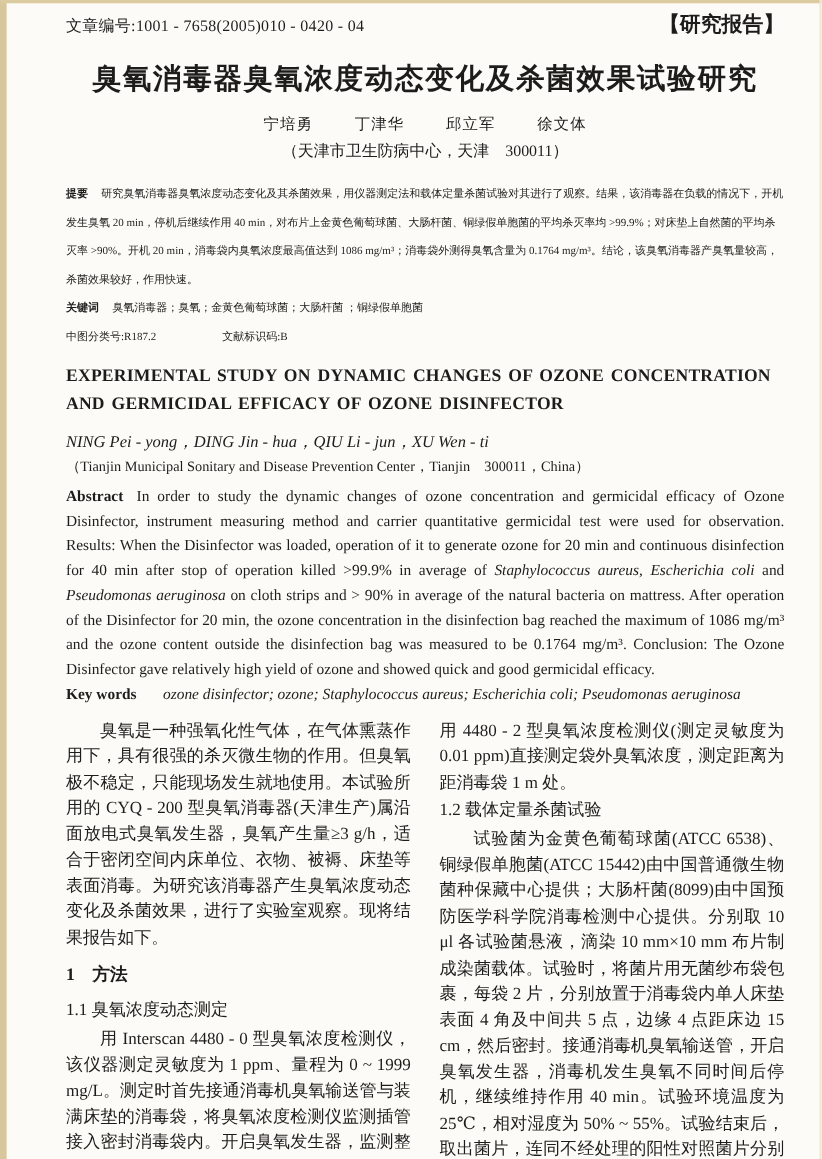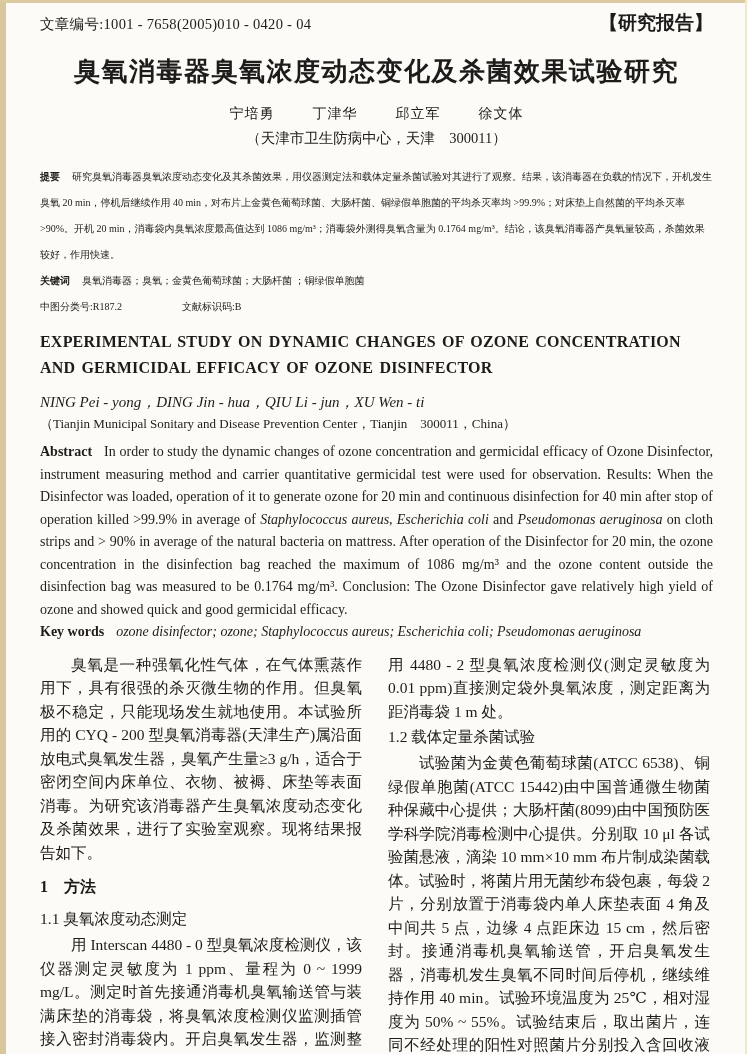--- a/index.html
+++ b/index.html
@@ -5,21 +5,21 @@
   html, body { margin: 0; padding: 0; background: #efe9da; }
   .page {
     position: relative;
     width: 747px;
     height: 1054px;
     margin: 0;
     background: #fcfbf7;
     color: #1e1c1a;
     font-family: "Liberation Serif", "DejaVu Serif", serif;
     box-sizing: border-box;
-    padding: 12px 34px 0 40px;
+    padding: 12px 34px 0 60px;
     overflow: hidden;
   }
   .edge-left  { position: absolute; left: 0; top: 0; width: 6px;  height: 100%; background: #d8c69c; }
   .edge-top   { position: absolute; left: 0; top: 0; width: 100%; height: 3px;  background: #dccaa1; }
   .edge-right { position: absolute; right: 0; top: 0; width: 2px; height: 100%; background: #efe7cf; }
 
   .doc-header {
     display: flex; justify-content: space-between; align-items: baseline;
     font-size: 14.5px; line-height: 22px;
   }
@@ -55,21 +55,21 @@
     font-size: 16px; font-weight: bold; line-height: 26px;
     letter-spacing: 0.2px;
     word-spacing: 2px;
   }
   .en-authors { margin: 10px 0 0 0; font-style: italic; font-size: 15px; line-height: 22px; }
   .en-affil   { margin: 1px 0 0 0; font-size: 13px; line-height: 20px; }
 
   .en-abstract { margin: 7px 0 0 0; font-size: 14px; line-height: 22.5px; text-align: justify; }
   .en-abstract .lbl { font-weight: bold; margin-right: 12px; }
   .en-keywords { margin: 0; font-size: 14px; line-height: 22.5px; }
-  .en-keywords .lbl { font-weight: bold; margin-right: 12px; font-style: normal; }
+  .en-keywords .lbl { font-weight: bold; margin-right: 24px; font-style: normal; }
   .en-keywords i, .en-abstract i { font-style: italic; }
 
   .columns {
     margin-top: 9px;
     display: flex; gap: 26px;
     font-size: 15.5px; line-height: 23.5px;
     text-align: justify;
   }
   .col { width: 322px; }
   .col p { margin: 0; }

